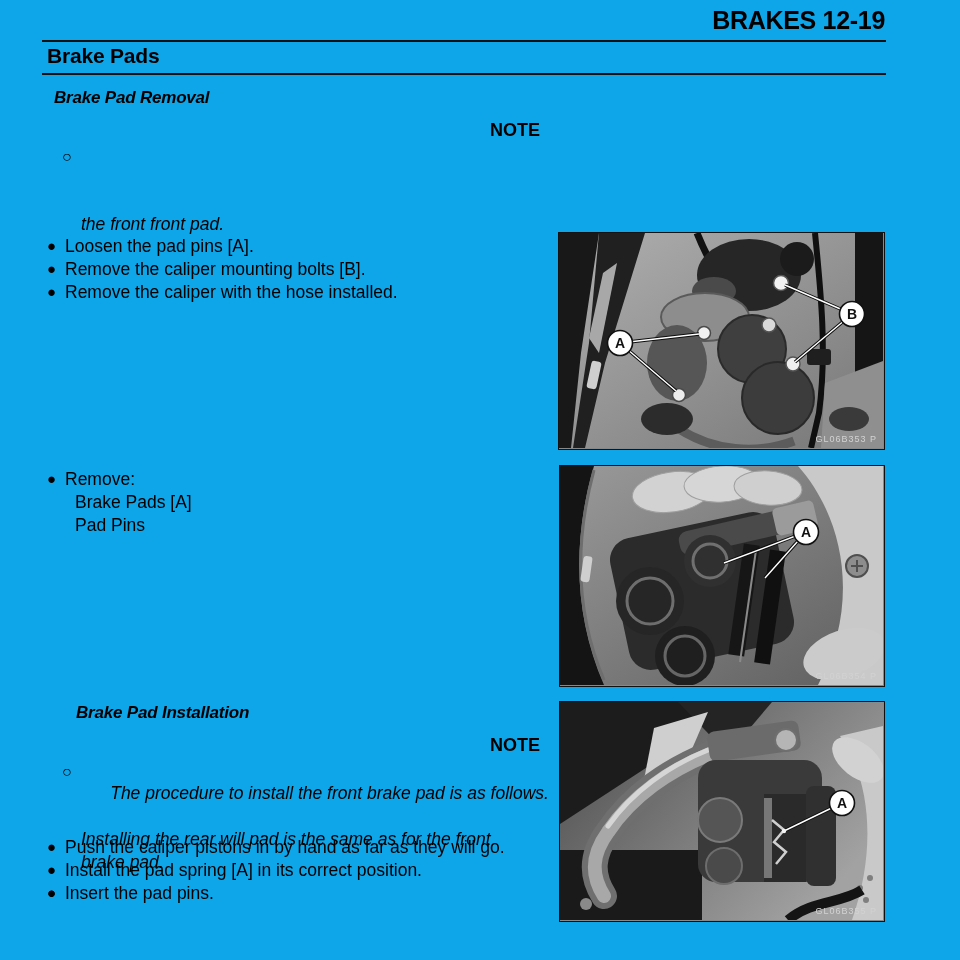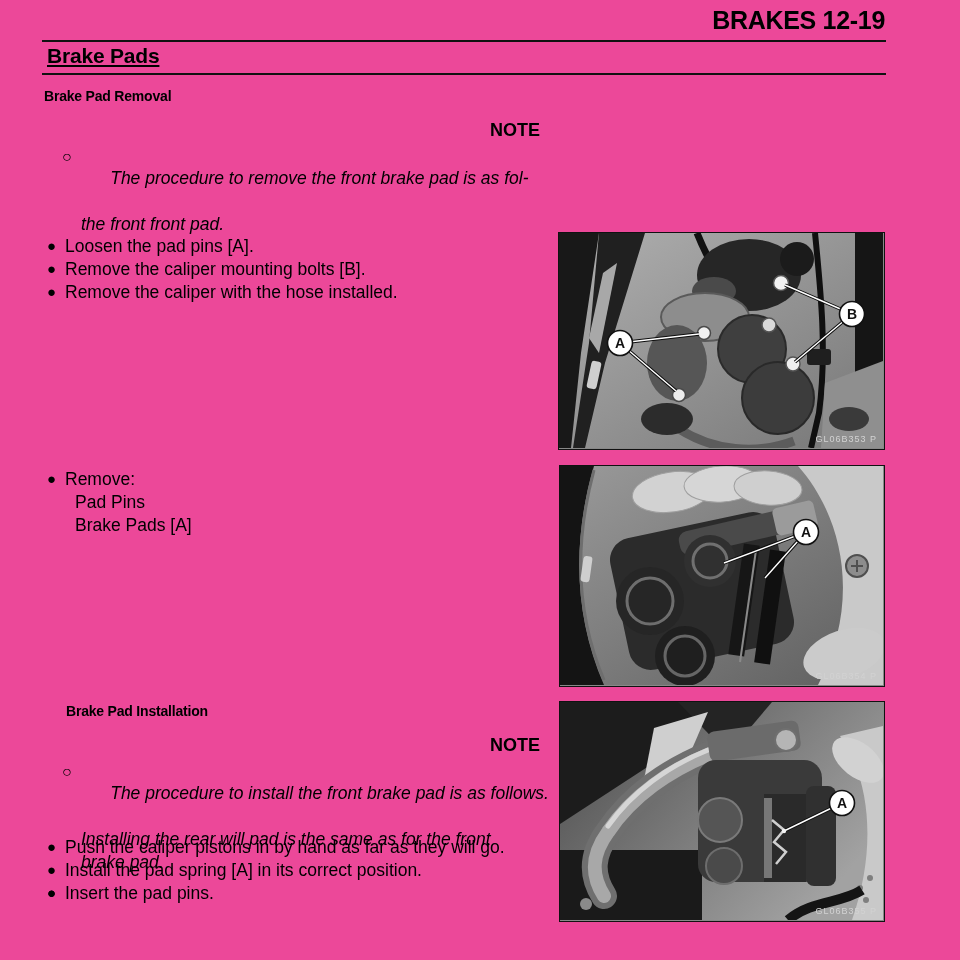--- a/index.html
+++ b/index.html
@@ -1,33 +1,33 @@
 <!DOCTYPE html>
 <html><head>
 <meta charset="utf-8">
 <style>
   html,body{margin:0;padding:0;background:#ffffff;}
   .page{
-    position:relative;width:960px;height:960px;background:#ec4899;
+    position:relative;width:960px;height:960px;background:#0ea5e9;
     font-family:"Liberation Sans",sans-serif;color:#000;overflow:hidden;
   }
   .doc-header{
     position:absolute;top:6px;right:75px;
     font-size:25px;font-weight:bold;letter-spacing:-0.3px;
   }
   .rule{position:absolute;left:42px;right:74px;height:2px;background:#111;}
   .rule1{top:40px;}
   .rule2{top:73px;}
   .section-title{
     position:absolute;left:47px;top:44px;
-    font-size:21px;font-weight:bold;letter-spacing:-0.2px;text-decoration:underline;
+    font-size:21px;font-weight:bold;letter-spacing:-0.2px;
   }
   .sub-heading{
-    position:absolute;left:44px;
-    font-size:14px;font-weight:bold;letter-spacing:-0.2px;
+    position:absolute;left:54px;
+    font-size:17px;font-weight:bold;font-style:italic;letter-spacing:-0.2px;
   }
   .note-label{
     position:absolute;left:48px;width:492px;text-align:right;
     font-size:18px;font-weight:bold;
   }
   .note-block{
     position:absolute;left:64px;width:486px;
     font-size:17.5px;font-style:italic;line-height:23px;
   }
   .note-line{white-space:pre-wrap;padding-left:17px;}
@@ -59,43 +59,43 @@
   <div class="rule rule1"></div>
   <div class="section-title">Brake Pads</div>
   <div class="rule rule2"></div>
 
   <div class="sub-heading" style="top:88px;">Brake Pad Removal</div>
 
   <div class="note-label" style="top:120px;">NOTE</div>
 
   <div class="note-block" style="top:144px;">
     <div class="note-line first">
-      <span class="note-glyph">○</span><span>The procedure to remove the front brake pad is as fol-</span>
+      <span class="note-glyph">○</span>
     </div>
     <div class="note-line">the front front pad.</div>
   </div>
 
   <div class="step-list" style="top:235px;">
     <div class="step-item">
       <span class="bullet">●</span><span>Loosen the pad pins [A].</span>
     </div>
     <div class="step-item">
       <span class="bullet">●</span><span>Remove the caliper mounting bolts [B].</span>
     </div>
     <div class="step-item">
       <span class="bullet">●</span><span>Remove the caliper with the hose installed.</span>
     </div>
   </div>
 
   <div class="step-list" style="top:468px;">
     <div class="step-item">
       <span class="bullet">●</span><span>Remove:</span>
     </div>
+    <div class="sub-item">Brake Pads [A]</div>
     <div class="sub-item">Pad Pins</div>
-    <div class="sub-item">Brake Pads [A]</div>
   </div>
 
   <div class="sub-heading" style="top:703px;margin-left:22px;">Brake Pad Installation</div>
 
   <div class="note-label" style="top:735px;">NOTE</div>
 
   <div class="note-block" style="top:759px;width:492px;">
     <div class="note-line first">
       <span class="note-glyph">○</span><span>The procedure to install the front brake pad is as follows.</span>
     </div>

